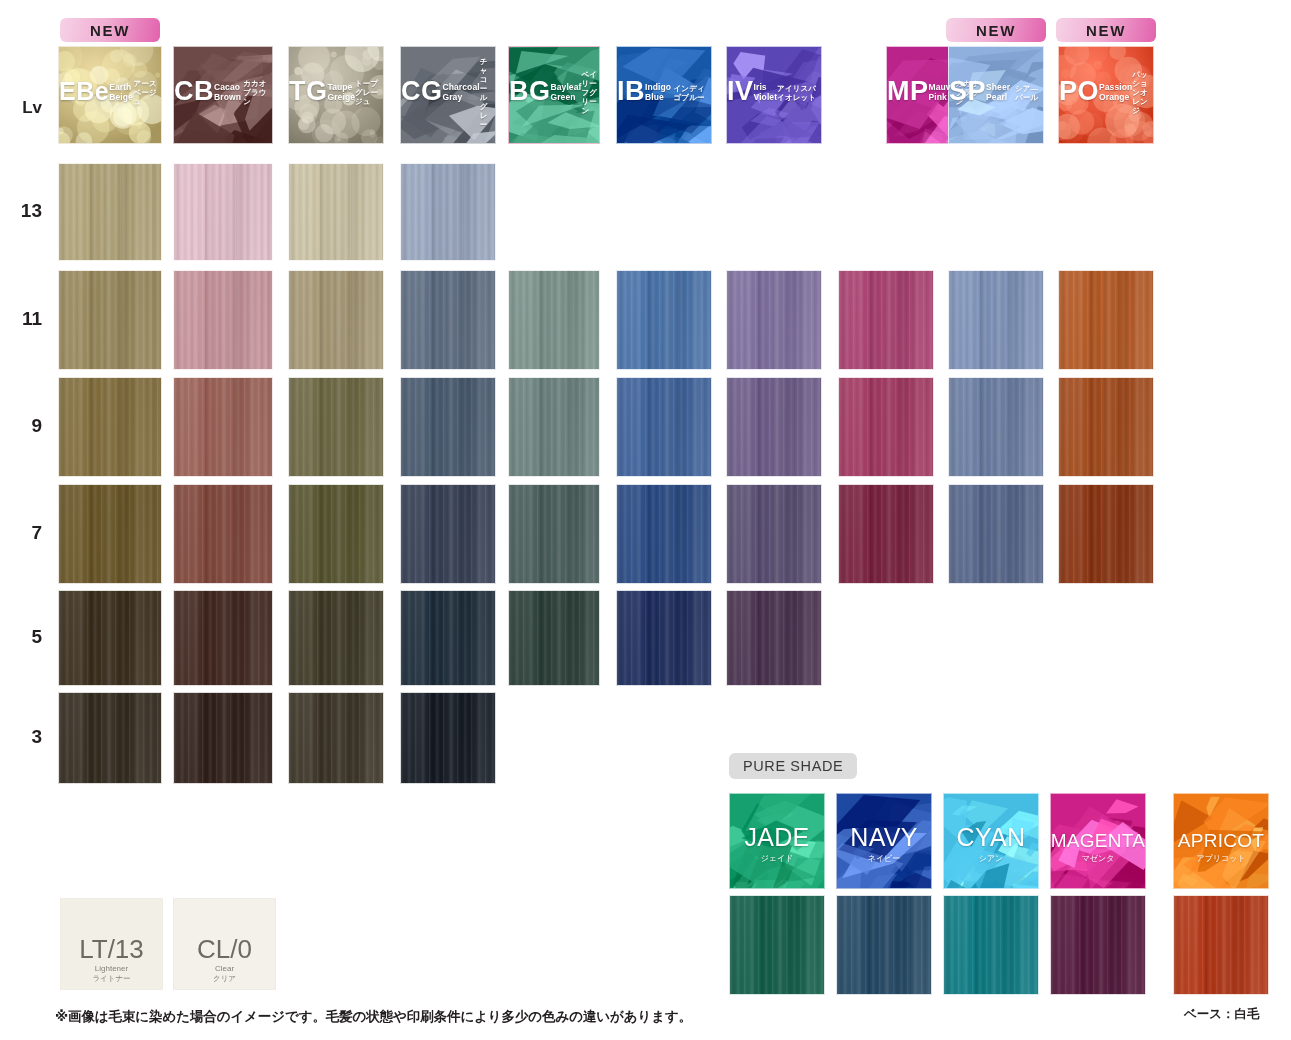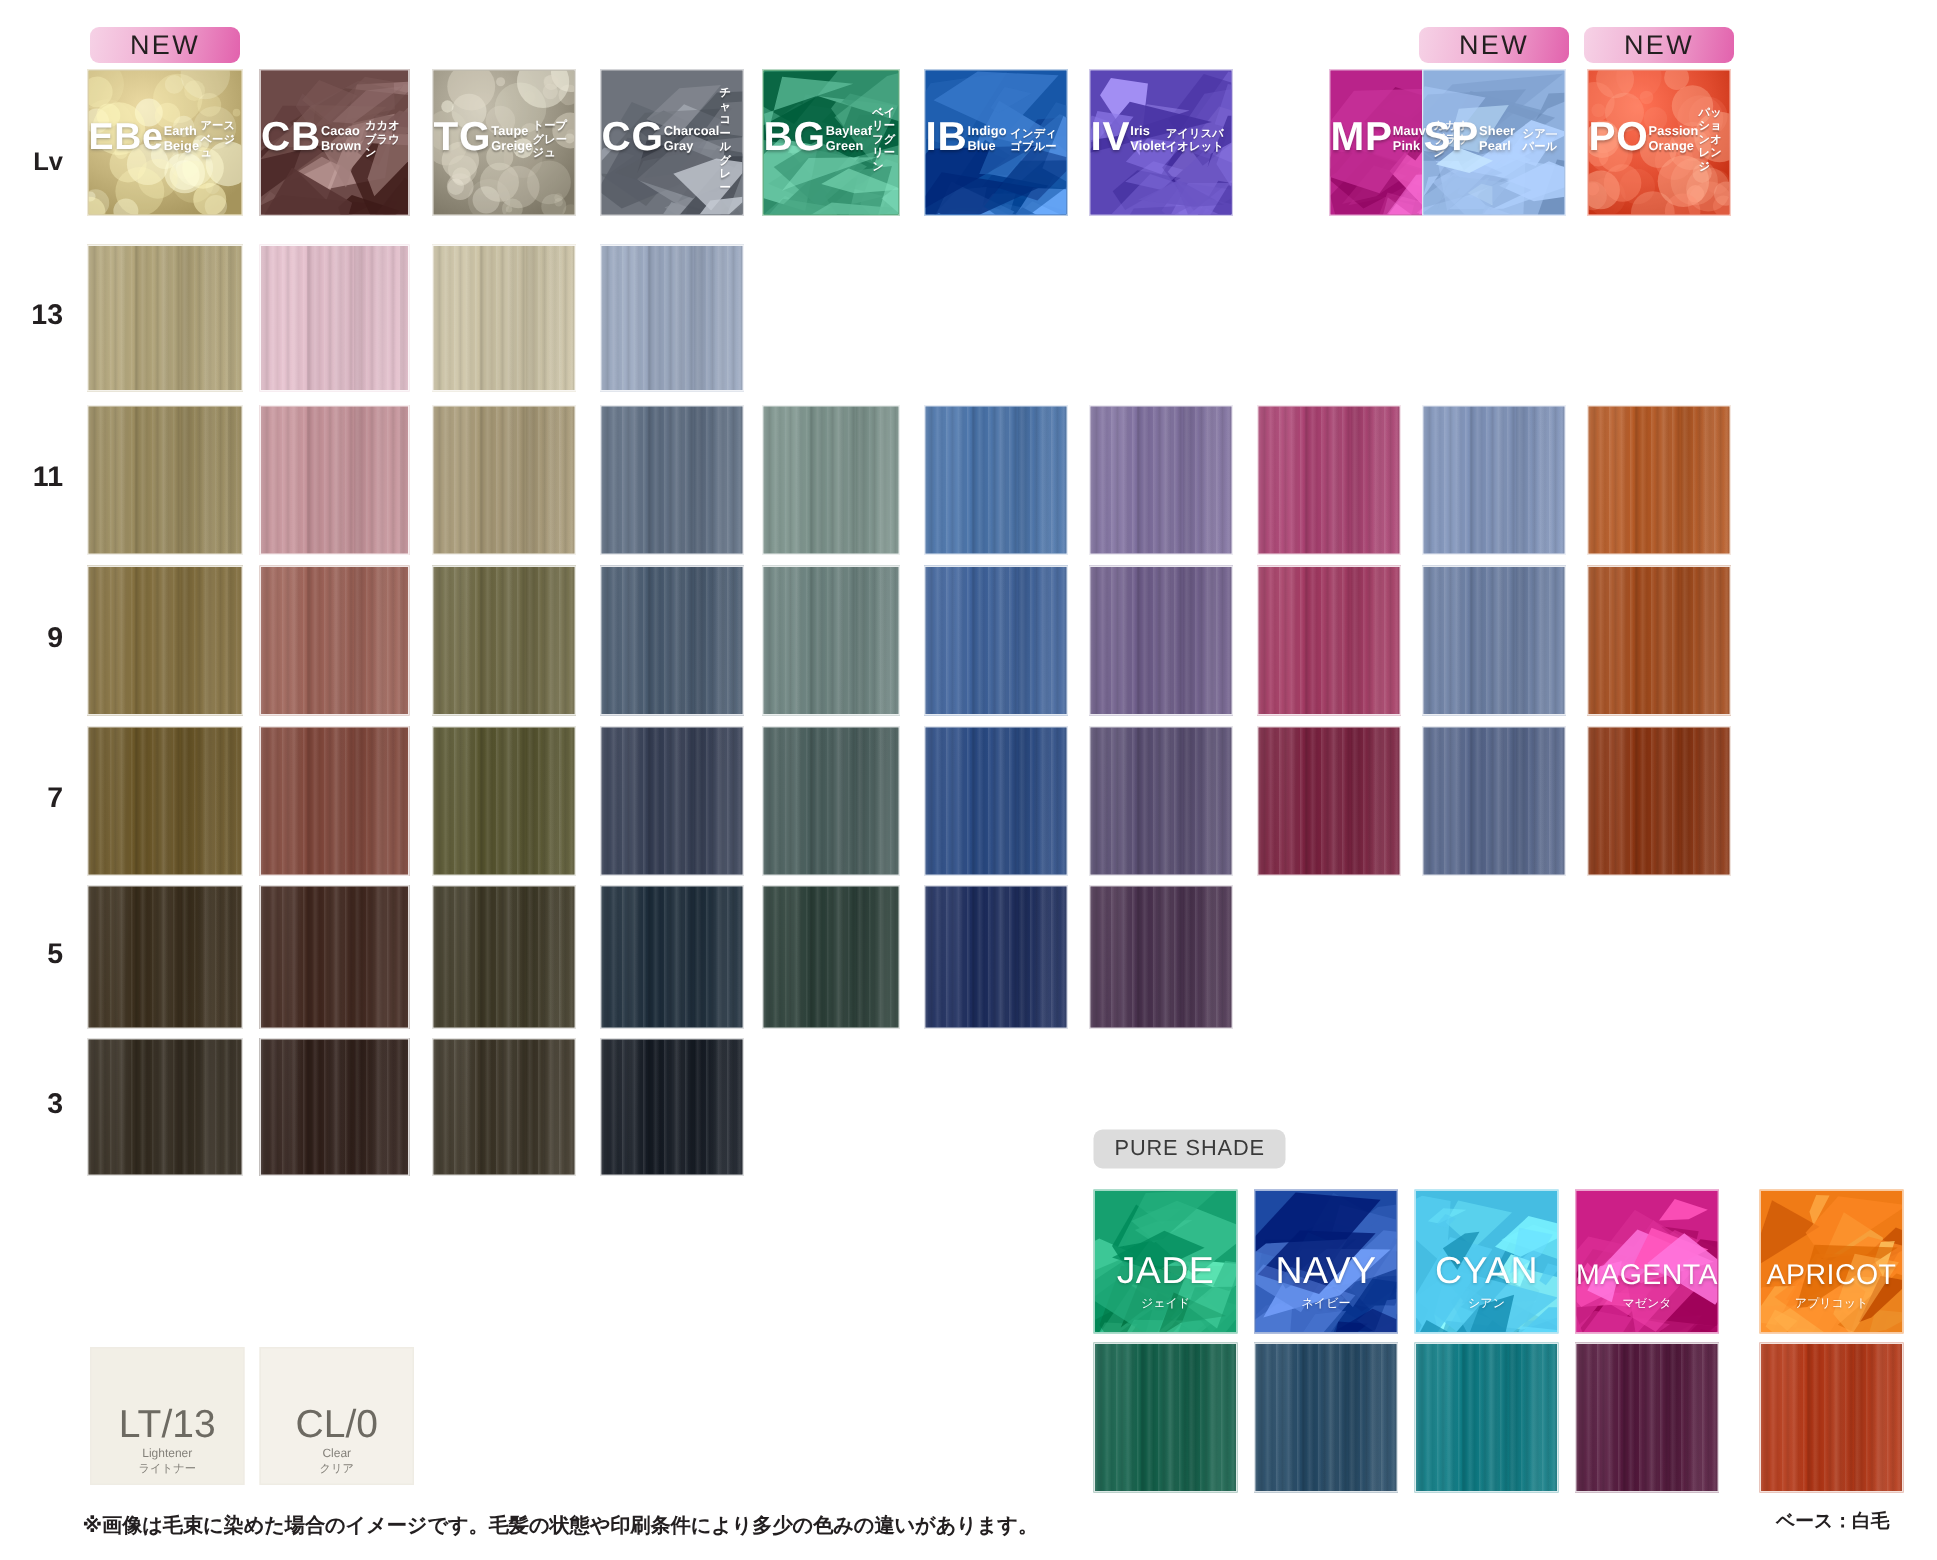--- a/index.html
+++ b/index.html
@@ -79,21 +79,21 @@
 
   
   .new-badge {
     position: absolute;
     height: 24px; width: 100px;
     border-radius: 6px;
     background: linear-gradient(100deg, #f6d2e6 0%, #f0aed3 45%, #e262ad 100%);
     display: flex; align-items: center; justify-content: center;
   }
   .new-badge span {
-    font-size: 18px; font-weight: 400; color: #231f20;
+    font-size: 15px; font-weight: 700; color: #231f20;
     letter-spacing: 1.6px;
     text-align: center;
   }
 
   
   .lv-label {
     position: absolute;
     font-size: 19px; font-weight: 700; color: #231f20;
     text-align: right; width: 42px;
   }
@@ -130,21 +130,21 @@
   }
   .pure-pill span {
     font-size: 14.5px; color: #3a3a3a; font-weight: 400; letter-spacing: .6px;
   }
 
   
   .ps-tile {
     position: absolute; overflow: hidden;
     display: flex; flex-direction: column;
     align-items: center; justify-content: flex-end;
-    padding-bottom: 14px;
+    padding-bottom: 24px;
     border: 1px solid rgba(255,255,255,.6);
   }
   .ps-tile .art { position: absolute; inset: 0; }
   .ps-tile .psname {
     position: relative; z-index: 3; color: #fff; font-weight: 400;
     font-size: 25px; line-height: 1; letter-spacing: .3px;
     text-shadow: 0 1px 2px rgba(0,0,0,.22); margin-bottom: 4px;
   }
   .ps-tile .psname.sm { font-size: 19px; }
   .ps-tile .psjp {
@@ -357,21 +357,21 @@
             <polygon points="95.6,71.2 145.5,83.8 93.3,109.5 73.4,130.2" fill="#90959e" opacity="0.50"></polygon>
             <polygon points="20.6,21.4 38.0,28.5 21.8,46.7 13.3,33.5" fill="#585d66" opacity="0.46"></polygon>
             <polygon points="74.1,88.4 100.5,85.5 70.0,113.3 54.7,113.9" fill="#c4c9d2" opacity="0.84"></polygon>
             <polygon points="53.0,12.1 81.4,9.8 54.5,42.1 30.5,33.2" fill="#90959e" opacity="0.49"></polygon>
             <polygon points="78.2,59.9 101.6,63.1 74.6,95.3 48.9,70.3" fill="#c4c9d2" opacity="0.80"></polygon>
           </svg></div>
         <div class="code">CG</div>
         <div class="en">Charcoal Gray</div>
         <div class="jp">チャコールグレー</div>
       </div>
-      <div class="tile" style="left: 508px; top: 46px; width: 92px; height: 98px; background: #15803d;">
+      <div class="tile" style="left: 508px; top: 46px; width: 92px; height: 98px; background: #be185d;">
         <div class="art"><svg xmlns="http://www.w3.org/2000/svg" width="100%" height="100%" viewBox="0 0 92 98" preserveAspectRatio="none">
             <rect width="92" height="98" fill="#2f8d6a"></rect>
             <polygon points="62.1,85.2 84.8,84.6 72.3,116.1 49.7,101.2" fill="#85e3c0" opacity="0.84"></polygon>
             <polygon points="28.6,16.4 89.3,23.8 50.6,55.2 16.7,56.2" fill="#85e3c0" opacity="0.39"></polygon>
             <polygon points="14.7,85.4 39.5,96.8 13.1,112.9 -8.8,105.5" fill="#3d9b78" opacity="0.89"></polygon>
             <polygon points="23.8,22.5 87.2,32.3 44.2,83.8 2.0,37.9" fill="#85e3c0" opacity="0.39"></polygon>
             <polygon points="1.2,0.9 50.5,0.3 20.8,36.4 -17.8,14.6" fill="#005d3a" opacity="0.79"></polygon>
             <polygon points="57.0,86.7 78.6,107.6 78.8,141.4 21.0,127.3" fill="#3d9b78" opacity="0.52"></polygon>
             <polygon points="59.0,15.6 99.0,25.7 84.6,51.8 39.6,35.1" fill="#3d9b78" opacity="0.86"></polygon>
             <polygon points="83.4,60.2 131.2,76.4 81.6,113.6 52.2,93.8" fill="#3d9b78" opacity="0.88"></polygon>

